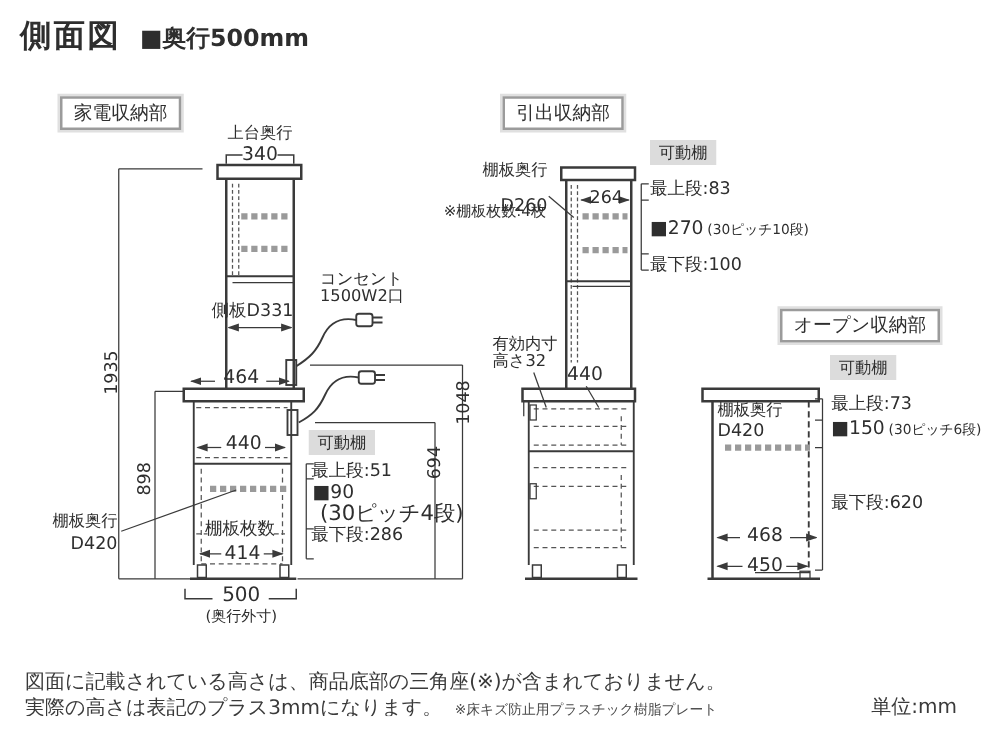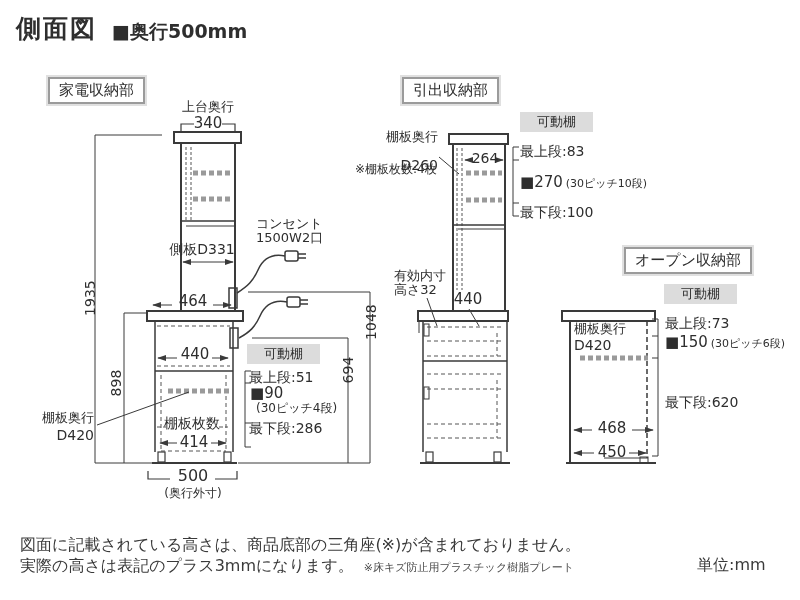--- a/index.html
+++ b/index.html
@@ -3,26 +3,26 @@
 <meta charset="utf-8">
 <style>
   html,body{margin:0;padding:0;background:#fff;}
   #stage{position:relative;width:800px;height:573px;background:#ffffff;overflow:hidden;
          font-family:"DejaVu Sans","Liberation Sans",sans-serif;color:#2e2e2e;}
   svg{position:absolute;left:0;top:0;}
   .t{position:absolute;color:#2e2e2e;font-size:14px;line-height:1.15;white-space:nowrap;}
   .c{text-align:center;}
   .r{text-align:right;}
   .rot{transform:rotate(-90deg);transform-origin:center center;}
-  .badge{position:absolute;background:#dcdcdc;padding:1px 17px;font-size:13px;white-space:nowrap;}
+  .badge{position:absolute;background:#dcdcdc;padding:1px 7px;font-size:13px;white-space:nowrap;}
   .box-label{position:absolute;border:2px solid #9b9b9b;box-shadow:0 0 0 2px #e0e0e0;
              background:#fff;padding:2px 9px;font-size:15px;white-space:nowrap;}
   .title{font-size:25px;font-weight:600;letter-spacing:2px;}
   .depth{font-size:19px;font-weight:600;}
-  .fs11{font-size:12px;} .fs12{font-size:12px;} .fs13{font-size:13px;}
+  .fs11{font-size:17px;} .fs12{font-size:12px;} .fs13{font-size:13px;}
   .fs15{font-size:15px;} .fs16{font-size:16px;}
   .note{font-size:16px;color:#3a3a3a;}
   .sub-note{font-size:11px;color:#4a4a4a;padding-left:10px;}
   .pitch-main{font-size:15px;} .pitch-sub{font-size:11px;padding-left:3px;}
   #bottom-line{position:absolute;left:0;top:596px;width:800px;height:1px;background:#c9c9c9;}
 </style>
 </head>
 <body>
 
 <div id="stage">

